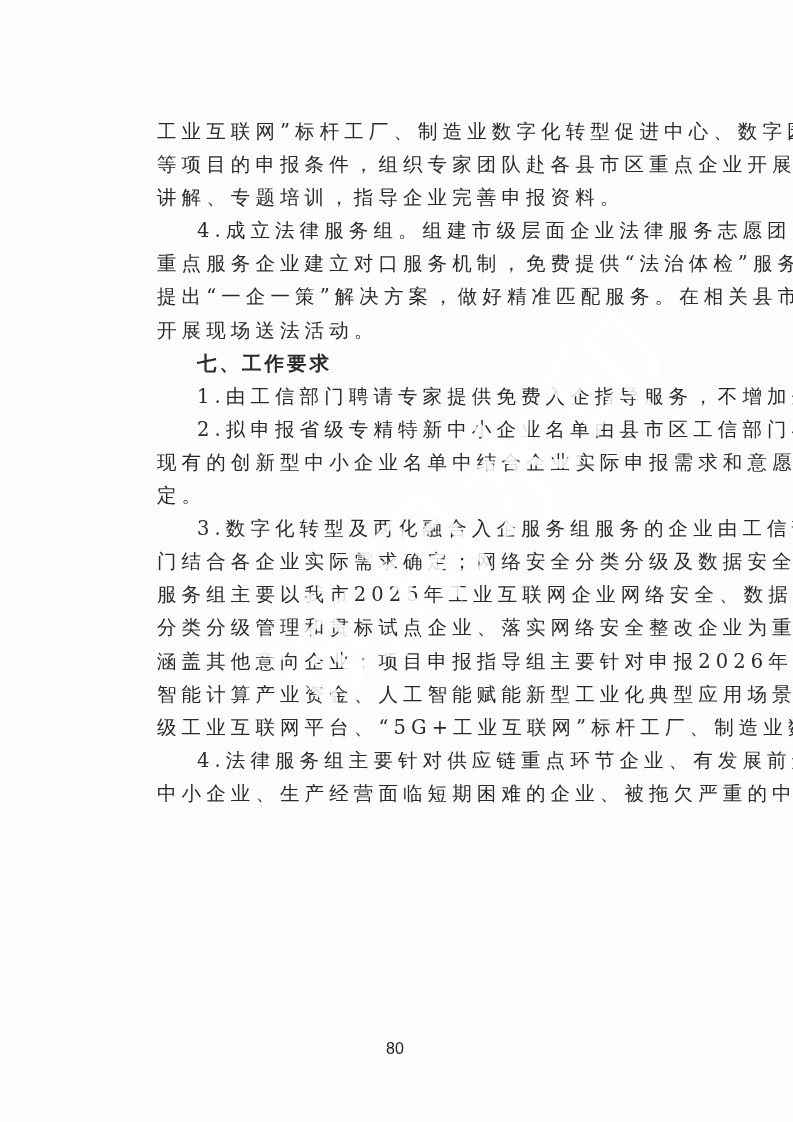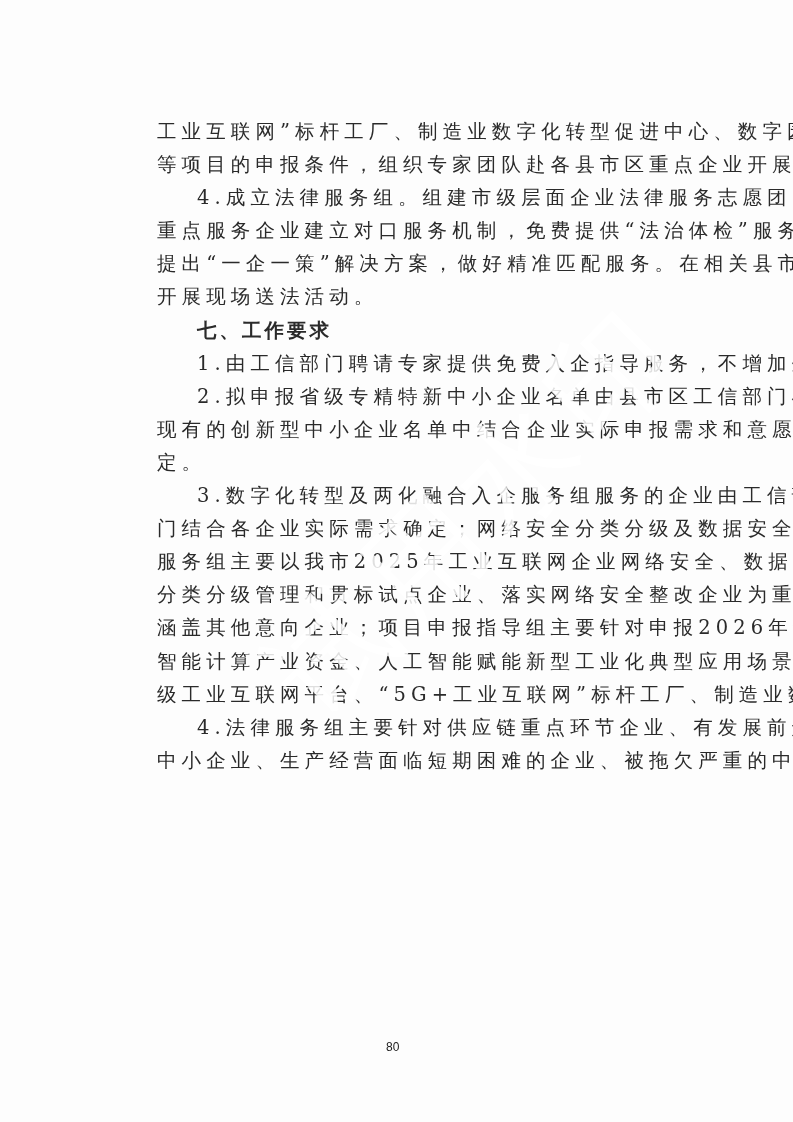--- a/index.html
+++ b/index.html
@@ -3,33 +3,34 @@
 <meta charset="utf-8">
 <style>
   html, body { margin:0; padding:0; background:#ffffff; }
   body { width:793px; height:1122px; position:relative; overflow:hidden;
          font-family: "DejaVu Serif", "Liberation Serif", serif; color:#2a2a2a; }
   .page { position:absolute; left:0; top:0; width:793px; height:1122px; background:#fdfdfd; }
   .content { position:absolute; left:157px; top:115px; width:500px; }
   .line { height:33.1px; line-height:33.1px; font-size:19.5px; letter-spacing:5.1px; white-space:nowrap; }
   .indent { padding-left:40px; }
   .heading { font-family: "DejaVu Sans", "Liberation Sans", sans-serif; font-weight:bold; letter-spacing:3px; }
-  .pagenum { position:absolute; left:386px; top:1040px; font-family:"Liberation Sans", sans-serif; font-size:12px; color:#222; }
+  .pagenum { position:absolute; left:386px; top:1040px; font-family:"Liberation Sans", sans-serif; font-size:16px; color:#222; }
   .watermark { position:absolute; left:215px; top:430px; font-family:"DejaVu Sans","Liberation Sans",sans-serif;
                font-size:120px; color:rgba(255,255,255,0.85); transform:rotate(-45deg); transform-origin:center;
                white-space:nowrap; letter-spacing:10px; pointer-events:none; font-weight:300;
                -webkit-text-stroke:0; }
 </style>
 </head>
 <body>
 
 <div class="page">
   <div class="content">
     <div class="line">工业互联网”标杆工厂、制造业数字化转型促进中心、数字园区</div>
     <div class="line">等项目的申报条件，组织专家团队赴各县市区重点企业开展政策</div>
+    <div class="line">讲解、专题培训，指导企业完善申报资料。</div>
     <div class="line indent">4.成立法律服务组。组建市级层面企业法律服务志愿团，与</div>
     <div class="line">重点服务企业建立对口服务机制，免费提供“法治体检”服务，</div>
     <div class="line">提出“一企一策”解决方案，做好精准匹配服务。在相关县市区</div>
     <div class="line">开展现场送法活动。</div>
     <div class="line indent heading">七、工作要求</div>
     <div class="line indent">1.由工信部门聘请专家提供免费入企指导服务，不增加企业</div>
     <div class="line indent">2.拟申报省级专精特新中小企业名单由县市区工信部门在</div>
     <div class="line">现有的创新型中小企业名单中结合企业实际申报需求和意愿确</div>
     <div class="line">定。</div>
     <div class="line indent">3.数字化转型及两化融合入企服务组服务的企业由工信部</div>

